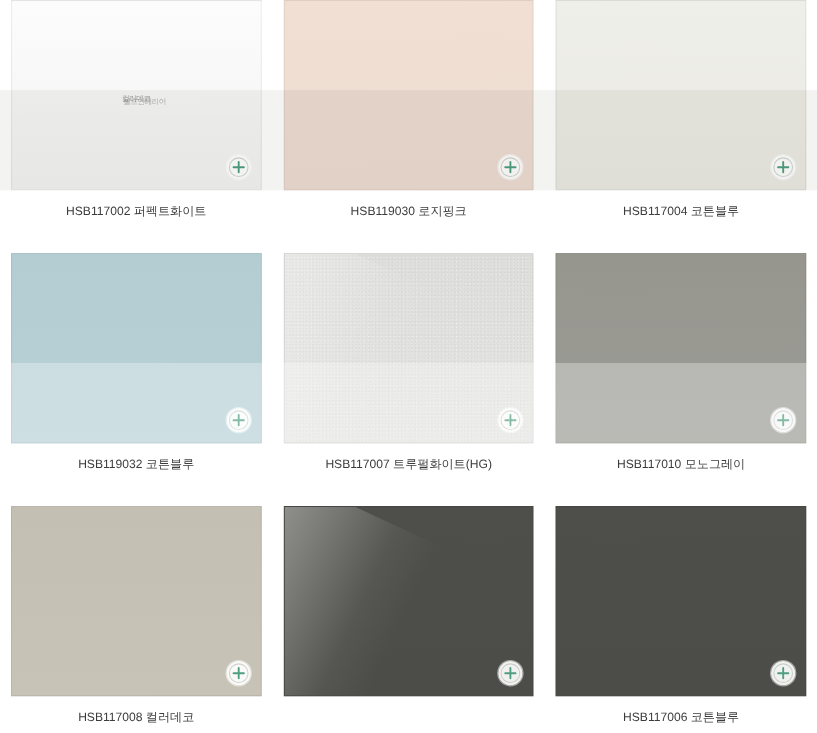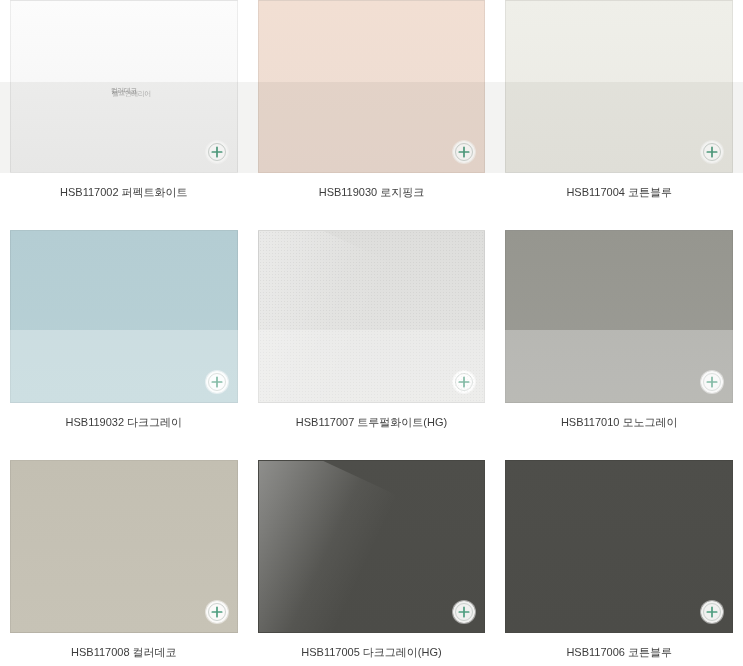--- a/index.html
+++ b/index.html
@@ -184,21 +184,21 @@
       <div class="swatch-tile" style="background: linear-gradient(rgb(180, 205, 211) 0%, rgb(184, 209, 214) 100%);">
         <div class="add-button" title="+">
           <span>
             <svg width="20" height="20" viewBox="0 0 20 20">
               <circle cx="10" cy="10" r="8.5" fill="none" stroke="rgba(170,180,175,0.55)" stroke-width="1"></circle>
               <path d="M10 5.3 V14.7 M5.3 10 H14.7" stroke="#4f9e80" stroke-width="1.7" stroke-linecap="round"></path>
             </svg>
           </span>
         </div>
       </div>
-      <div class="swatch-label">HSB119032 다크그레이</div>
+      <div class="swatch-label">HSB119032 코튼블루</div>
     </div>
     <div class="swatch-cell">
       <div class="swatch-tile gloss pearl" style="background: linear-gradient(rgb(222, 222, 220) 0%, rgb(229, 229, 227) 100%);">
         <div class="add-button" title="+">
           <span>
             <svg width="20" height="20" viewBox="0 0 20 20">
               <circle cx="10" cy="10" r="8.5" fill="none" stroke="rgba(170,180,175,0.55)" stroke-width="1"></circle>
               <path d="M10 5.3 V14.7 M5.3 10 H14.7" stroke="#4f9e80" stroke-width="1.7" stroke-linecap="round"></path>
             </svg>
           </span>
@@ -236,21 +236,20 @@
       <div class="swatch-tile gloss" style="background: linear-gradient(rgb(78, 78, 74) 0%, rgb(76, 76, 72) 100%);">
         <div class="add-button" title="+">
           <span>
             <svg width="20" height="20" viewBox="0 0 20 20">
               <circle cx="10" cy="10" r="8.5" fill="none" stroke="rgba(170,180,175,0.55)" stroke-width="1"></circle>
               <path d="M10 5.3 V14.7 M5.3 10 H14.7" stroke="#4f9e80" stroke-width="1.7" stroke-linecap="round"></path>
             </svg>
           </span>
         </div>
       </div>
-      <div class="swatch-label">HSB117005 다크그레이(HG)</div>
     </div>
     <div class="swatch-cell">
       <div class="swatch-tile" style="background: linear-gradient(rgb(78, 78, 74) 0%, rgb(76, 76, 72) 100%);">
         <div class="add-button" title="+">
           <span>
             <svg width="20" height="20" viewBox="0 0 20 20">
               <circle cx="10" cy="10" r="8.5" fill="none" stroke="rgba(170,180,175,0.55)" stroke-width="1"></circle>
               <path d="M10 5.3 V14.7 M5.3 10 H14.7" stroke="#4f9e80" stroke-width="1.7" stroke-linecap="round"></path>
             </svg>
           </span>

